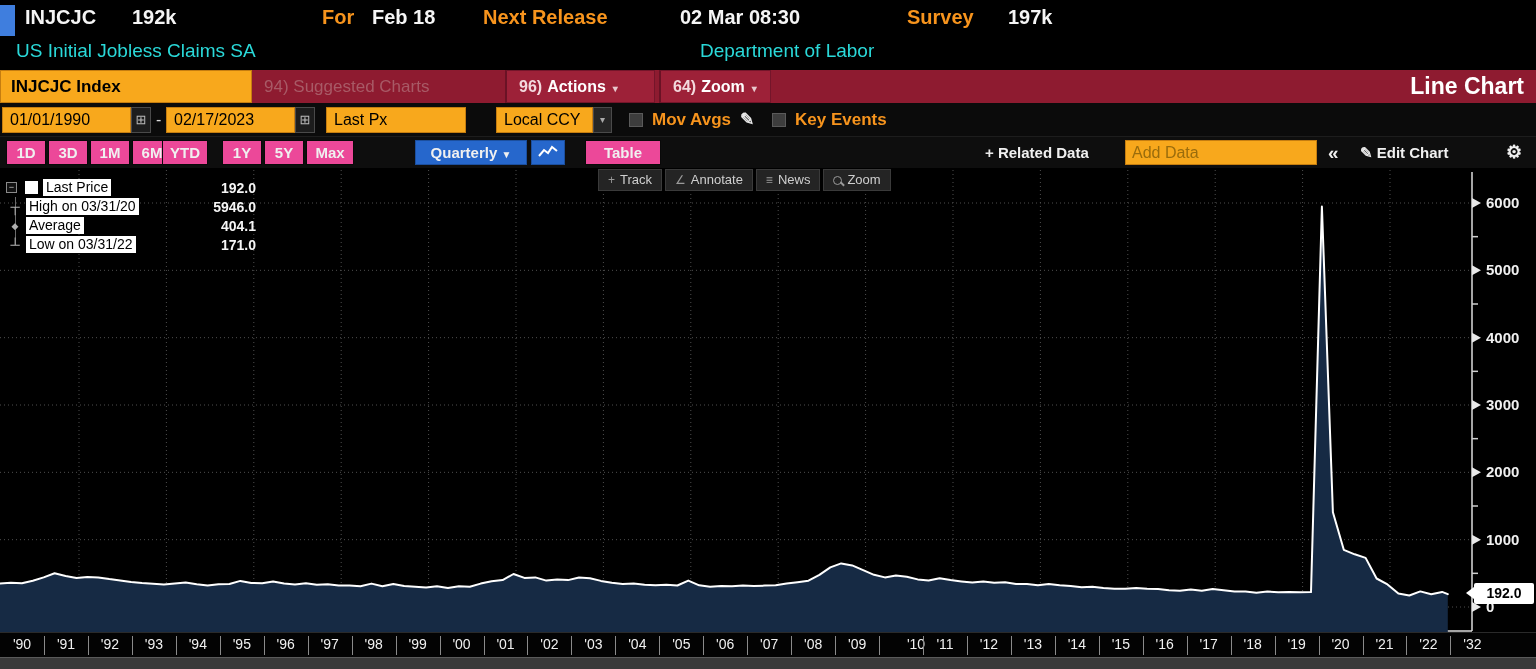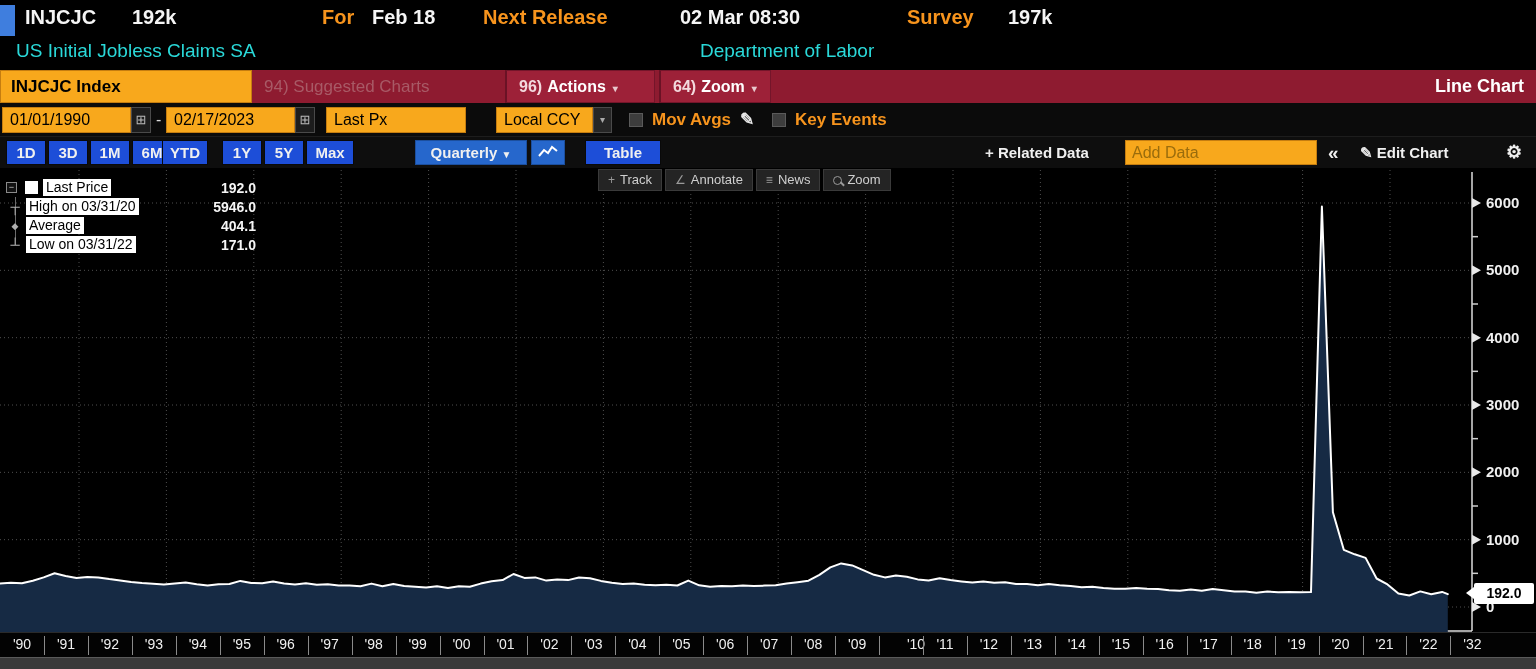--- a/index.html
+++ b/index.html
@@ -21,39 +21,39 @@
   #suggested { position:absolute; left:264px; top:0; height:33px; line-height:33px;
                color:#a85a66; font-size:17px; }
   .menu-btn { position:absolute; top:0; height:33px; line-height:31px; background:#9d2138;
               border:1px solid #74152a; border-left:2px solid #6a1225; color:#fff;
               font-size:16px; font-weight:bold; padding:0 12px; }
   .menu-btn .num { font-weight:bold; color:#f3d9dd; margin-right:5px; }
   .menu-btn .caret { font-size:10px; color:#e8c8cd; margin-left:7px; }
   #btn-actions { left:505px; width:150px; }
   #btn-edit { left:659px; width:112px; }
   #line-chart-lbl { position:absolute; right:12px; top:0; height:33px; line-height:33px;
-                    color:#fff; font-size:18px; font-weight:bold; }
+                    color:#fff; font-size:23px; font-weight:bold; }
 
   
   #ctlbar { position:absolute; top:103px; left:0; width:1536px; height:34px; background:#0b0b0b;
             border-bottom:1px solid #1d1d1d; }
   .amber-box { position:absolute; top:4px; height:26px; background:#f8a81c; border:1px solid #c57d10;
                color:#000; font-size:16px; line-height:24px; padding-left:7px; }
   .cal-btn { position:absolute; top:4px; width:20px; height:26px; background:#1d1d1d;
              border:1px solid #4a4a4a; color:#bbb; font-size:13px; text-align:center; line-height:24px; }
   .dash { position:absolute; top:4px; color:#ddd; font-size:16px; line-height:26px; }
   .ddown-btn { position:absolute; top:4px; width:19px; height:26px; background:#262626;
                border:1px solid #4a4a4a; color:#aaa; font-size:10px; text-align:center; line-height:24px; }
   .chk { position:absolute; top:10px; width:14px; height:14px; background:#3d3d3d; border:1px solid #5a5a5a; }
   .amber-lbl { position:absolute; top:0; height:34px; line-height:34px; color:#f7941d;
                font-size:17px; font-weight:bold; white-space:nowrap; }
 
   
   #toolbar { position:absolute; top:137px; left:0; width:1536px; height:31px; background:#0e0e0e; }
-  .pbtn { position:absolute; top:3px; height:25px; background:#1d4ed8; border:1px solid #090909;
+  .pbtn { position:absolute; top:3px; height:25px; background:#ec4899; border:1px solid #090909;
           color:#f0f0f0; font-size:15px; font-weight:bold; text-align:center; line-height:23px; }
   .pbtn.blue { background:#2667cc; border-color:#1c4f9e; }
   #add-data { position:absolute; top:3px; left:1125px; width:192px; height:25px; background:#f8a81c;
               border:1px solid #c57d10; color:#7c5405; font-size:16px; padding:0 6px;
               font-family:"Liberation Sans", sans-serif; }
   #add-data::placeholder { color:#9a6c0c; opacity:1; }
   .tb-txt { position:absolute; top:0; height:31px; line-height:31px; color:#f0f0f0;
             font-size:15px; font-weight:bold; white-space:nowrap; }
   .tb-icon { color:#e8e8e8; }
 

